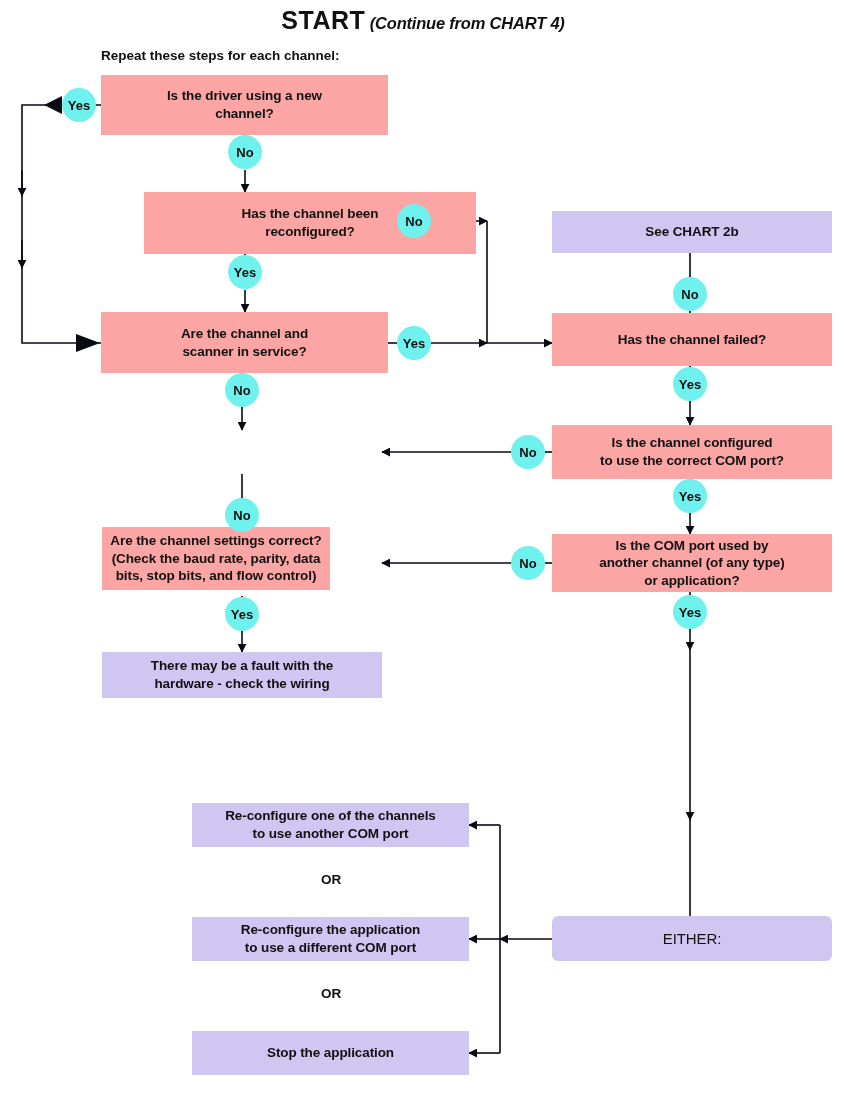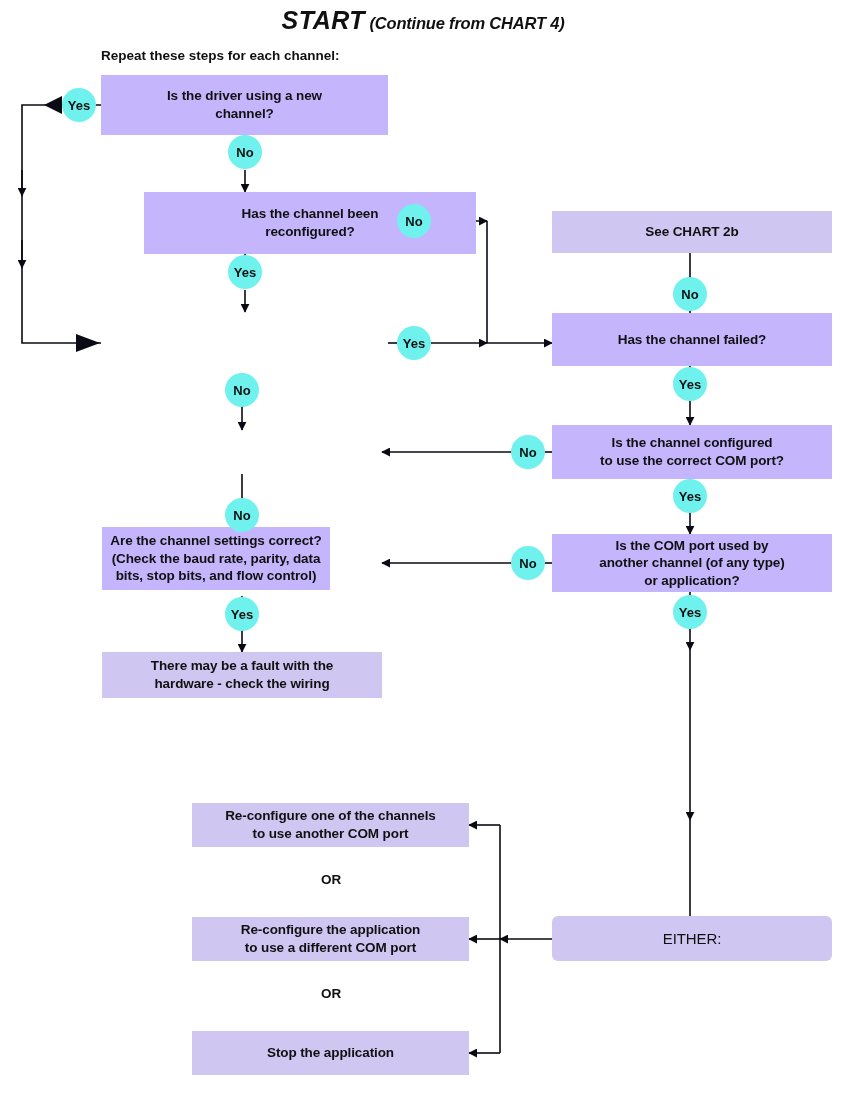--- a/index.html
+++ b/index.html
@@ -31,21 +31,21 @@
     text-align: center;
     font-weight: bold;
     font-size: 13.5px;
     line-height: 1.30;
     color: #111111;
     box-sizing: border-box;
     padding: 2px 6px;
     letter-spacing: -0.1px;
     z-index: 3;
   }
-  .node.decision { background: #c4b5fd; }
+  .node.decision { background: #fca5a5; }
   .node.process  { background: #CFC6F2; }
   .node.thin     { font-weight: normal; }
 
   .label-pill {
     position: absolute;
     width: 34px;
     height: 34px;
     border-radius: 50%;
     background: #6FF1EE;
     color: #111111;
@@ -71,21 +71,20 @@
     top: 6px;
     width: 846px;
     text-align: center;
     z-index: 4;
     color: #111111;
   }
   .chart-title .t-main {
     font-size: 25px;
     font-weight: bold;
     letter-spacing: 0.5px;
-    font-style: italic;
   }
   .chart-title .t-sub {
     font-size: 16.5px;
     font-weight: bold;
     font-style: italic;
     letter-spacing: -0.2px;
   }
   .caption {
     position: absolute;
     left: 101px;
@@ -190,20 +189,23 @@
   <div class="caption">Repeat these steps for each channel:</div>
 
   <div class="node decision" style="left:101px; top:75px; width:287px; height:60px;">
     <span>Is the driver using a new<br>channel?</span>
   </div>
 
   <div class="node decision" style="left:101px; top:192px; width:332px; height:62px;margin-left:43px;">
     <span>Has the channel been<br>reconfigured?</span>
   </div>
 
+  <div class="node decision" style="left:101px; top:312px; width:287px; height:61px;">
+    <span>Are the channel and<br>scanner in service?</span>
+  </div>
 
 
   <div class="node decision" style="left:102px; top:513px; width:228px; height:63px;margin-top:14px;">
     <span>Are the channel settings correct?<br>(Check the baud rate, parity, data<br>bits, stop bits, and flow control)</span>
   </div>
 
   <div class="node process" style="left:102px; top:652px; width:280px; height:46px;">
     <span>There may be a fault with the<br>hardware - check the wiring</span>
   </div>
 

